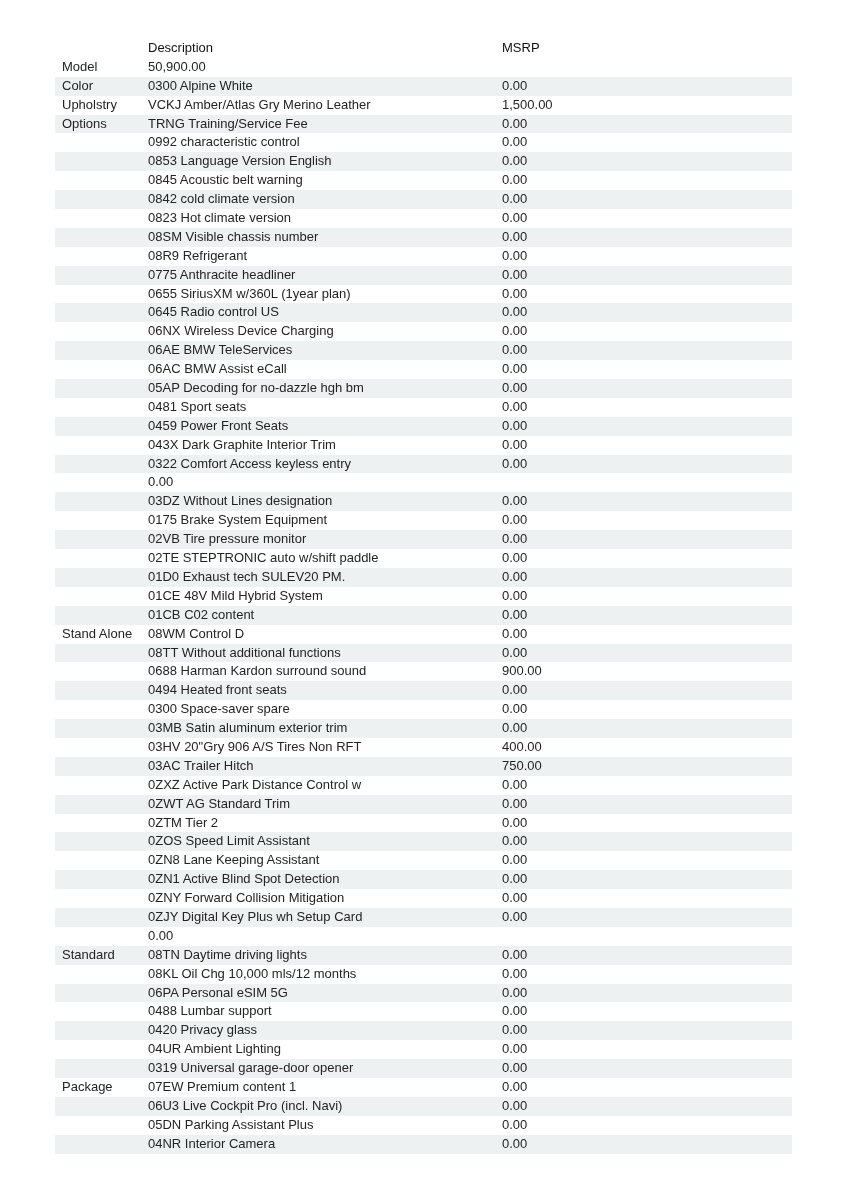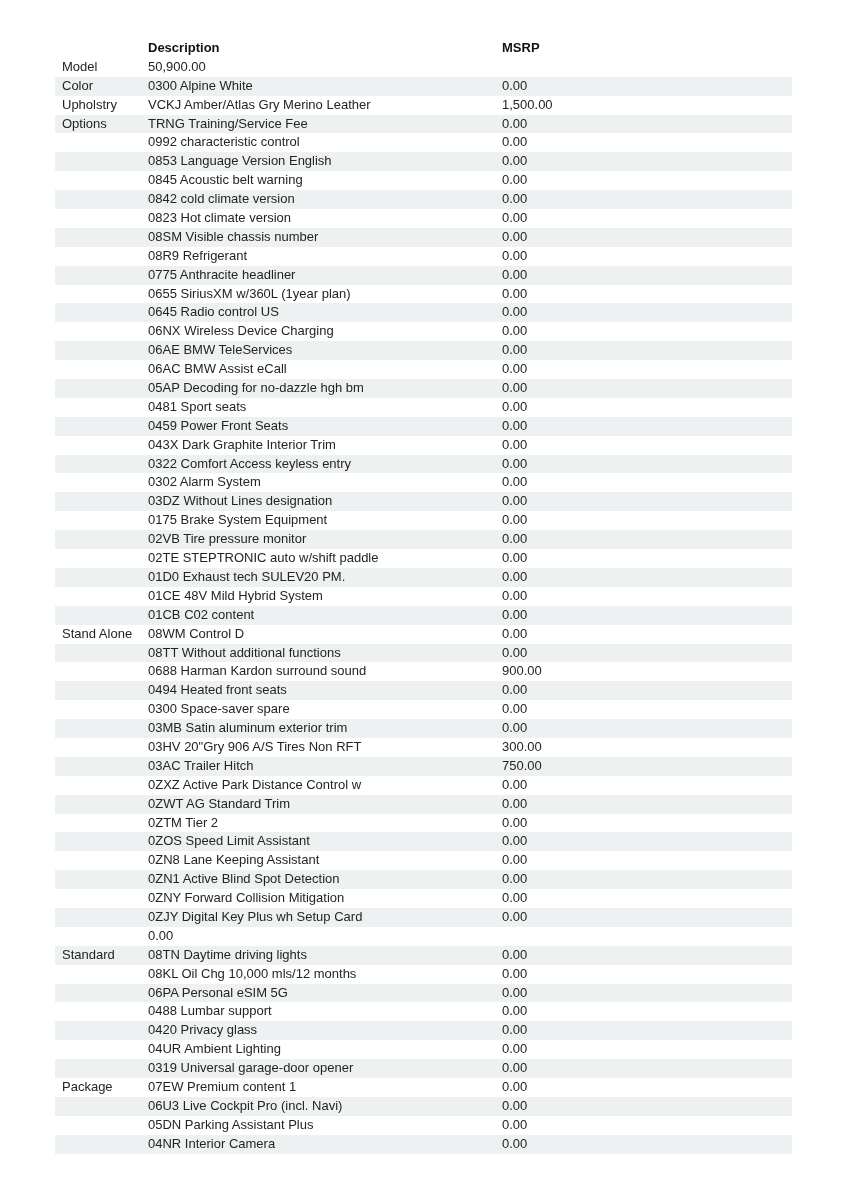--- a/index.html
+++ b/index.html
@@ -24,21 +24,21 @@
     font-size: 13px;
     color: #242424;
   }
   .trow {
     display: flex;
     height: 18.9px;
     line-height: 18.9px;
     white-space: nowrap;
   }
   .thead {
-    font-weight: bold;
+    font-weight: normal;
     color: #111111;
   }
   .cell-category {
     width: 93px;
     padding-left: 7px;
     flex: 0 0 auto;
     overflow: hidden;
   }
   .cell-desc {
     flex: 1 1 auto;
@@ -219,21 +219,20 @@
 
   <div class="trow">
     <div class="cell-category"></div>
     <div class="cell-desc">0322 Comfort Access keyless entry</div>
     <div class="cell-msrp">0.00</div>
     <div class="cell-spacer"></div>
   </div>
 
   <div class="trow">
     <div class="cell-category"></div>
-    <div class="cell-desc">0302 Alarm System</div>
     <div class="cell-msrp">0.00</div>
     <div class="cell-spacer"></div>
   </div>
 
   <div class="trow">
     <div class="cell-category"></div>
     <div class="cell-desc">03DZ Without Lines designation</div>
     <div class="cell-msrp">0.00</div>
     <div class="cell-spacer"></div>
   </div>
@@ -318,21 +317,21 @@
   <div class="trow">
     <div class="cell-category"></div>
     <div class="cell-desc">03MB Satin aluminum exterior trim</div>
     <div class="cell-msrp">0.00</div>
     <div class="cell-spacer"></div>
   </div>
 
   <div class="trow">
     <div class="cell-category"></div>
     <div class="cell-desc">03HV 20"Gry 906 A/S Tires Non RFT</div>
-    <div class="cell-msrp">300.00</div>
+    <div class="cell-msrp">400.00</div>
     <div class="cell-spacer"></div>
   </div>
 
   <div class="trow">
     <div class="cell-category"></div>
     <div class="cell-desc">03AC Trailer Hitch</div>
     <div class="cell-msrp">750.00</div>
     <div class="cell-spacer"></div>
   </div>
 

